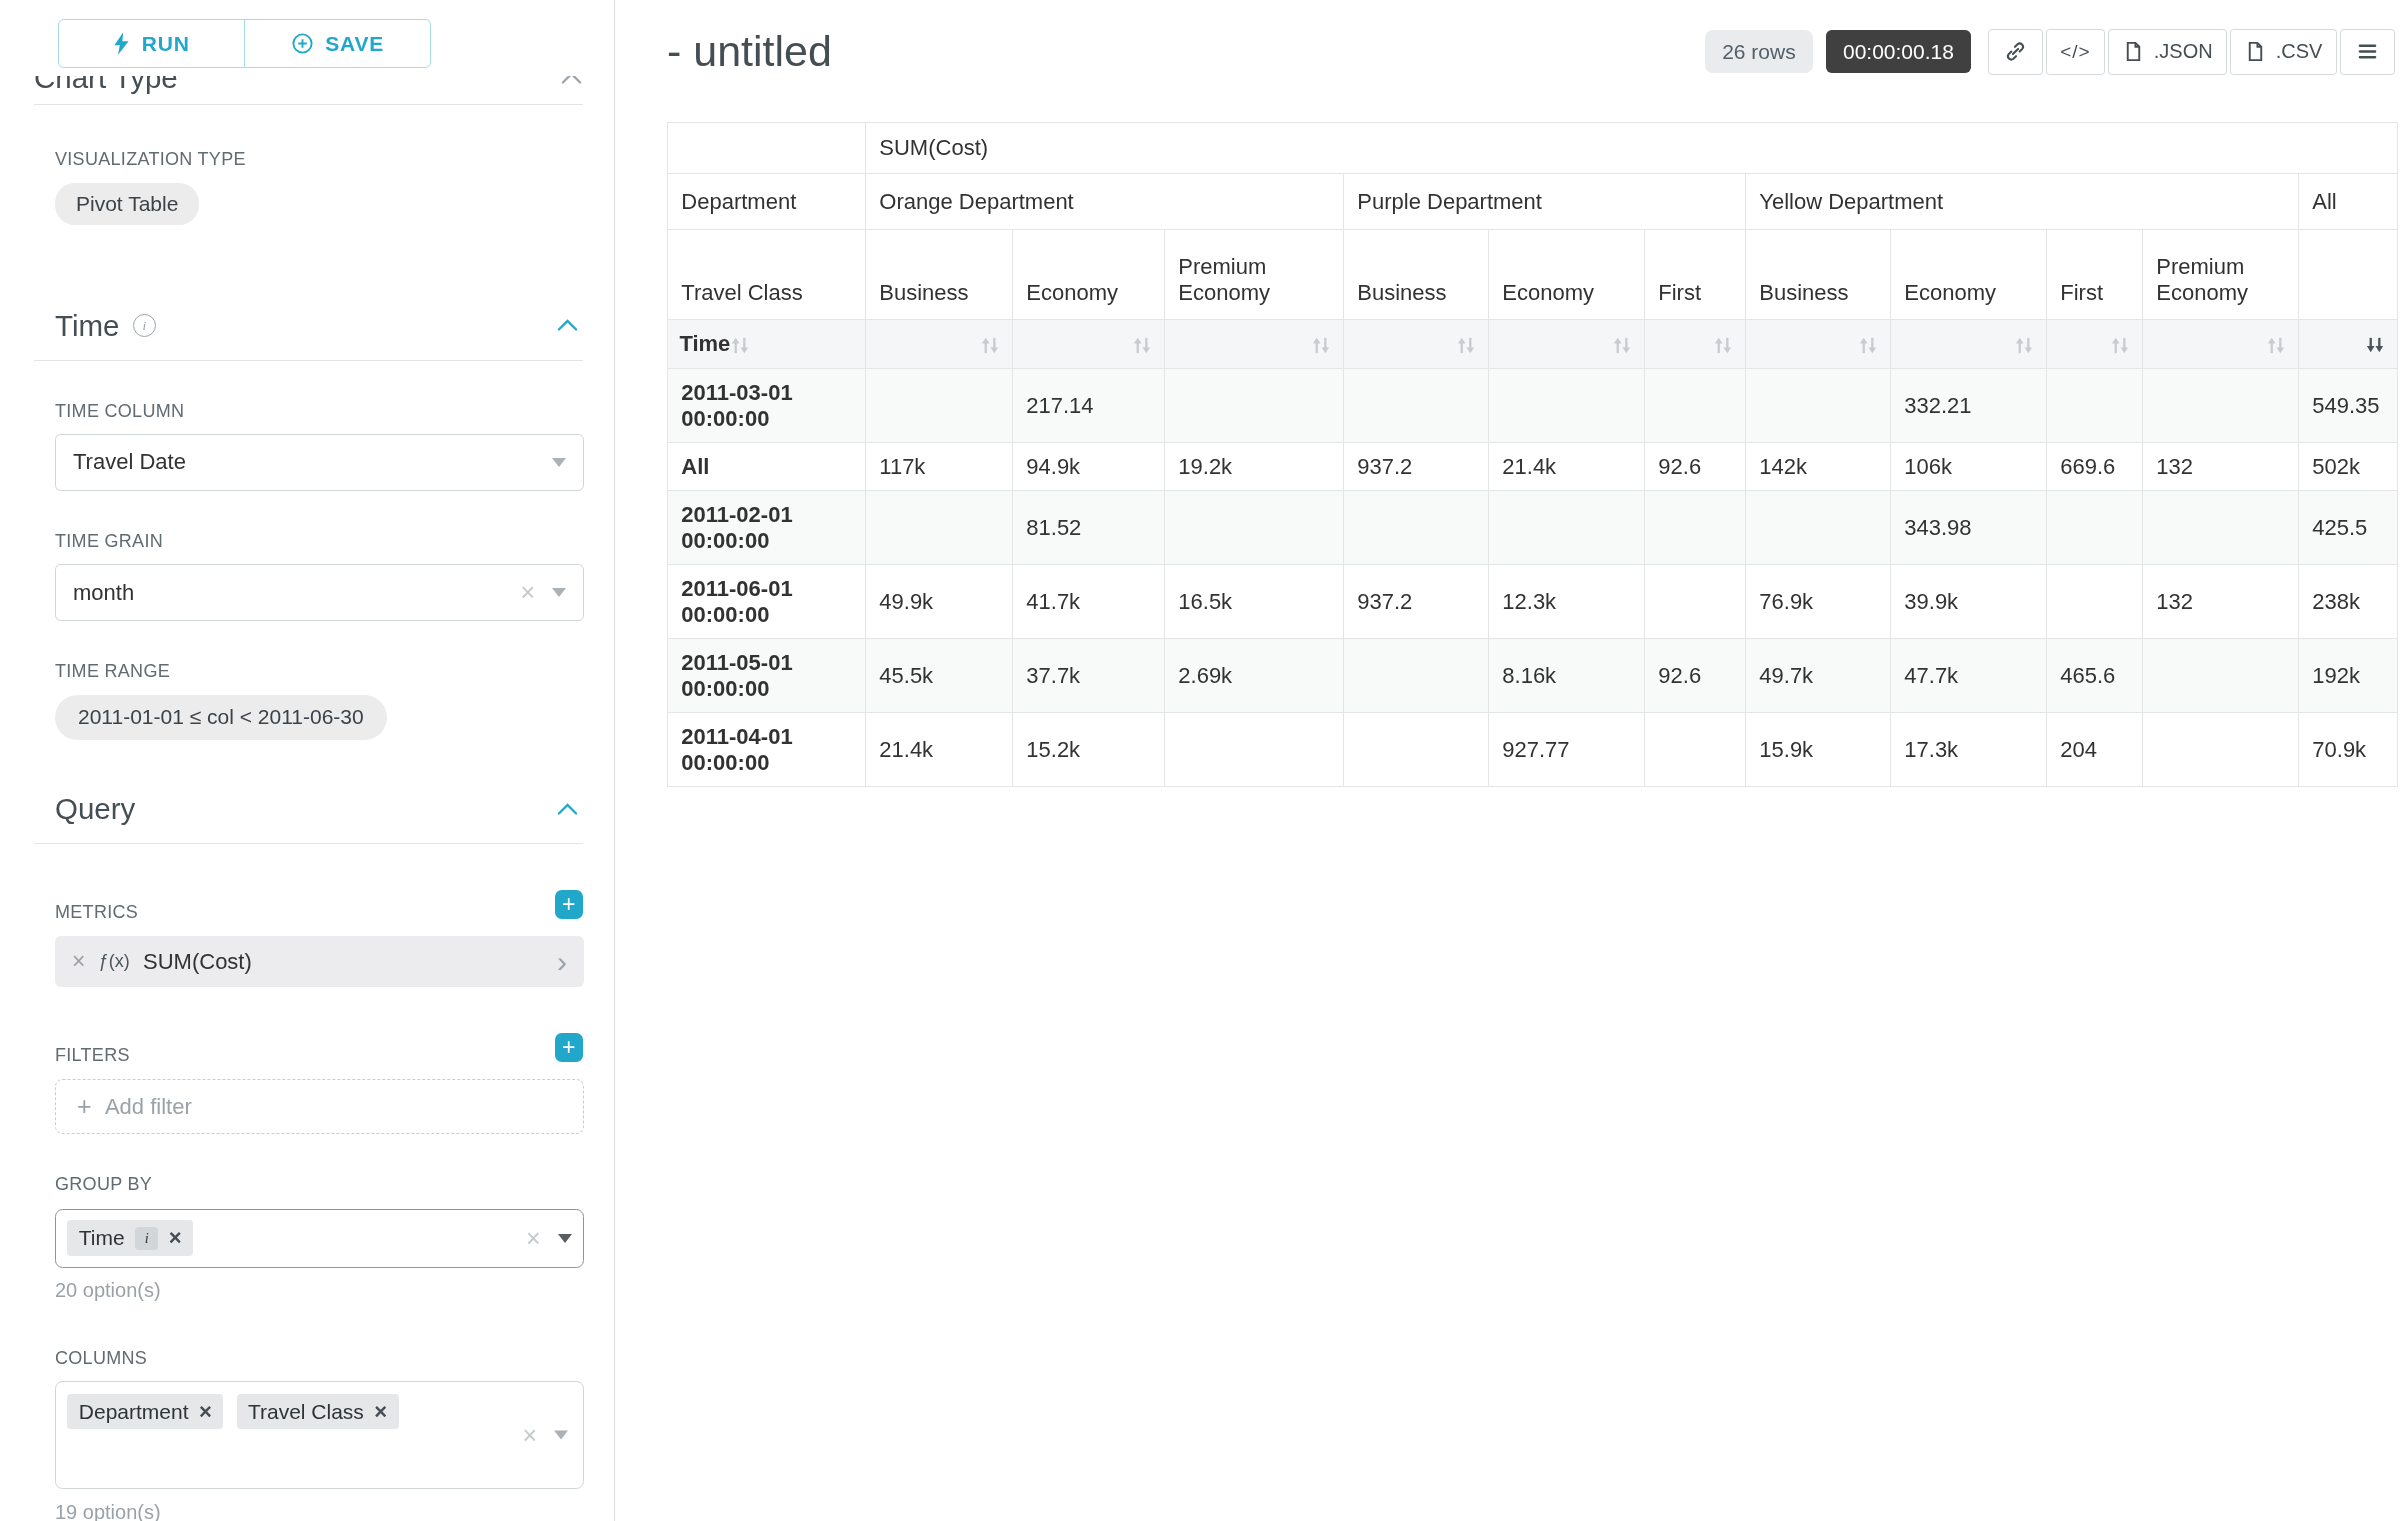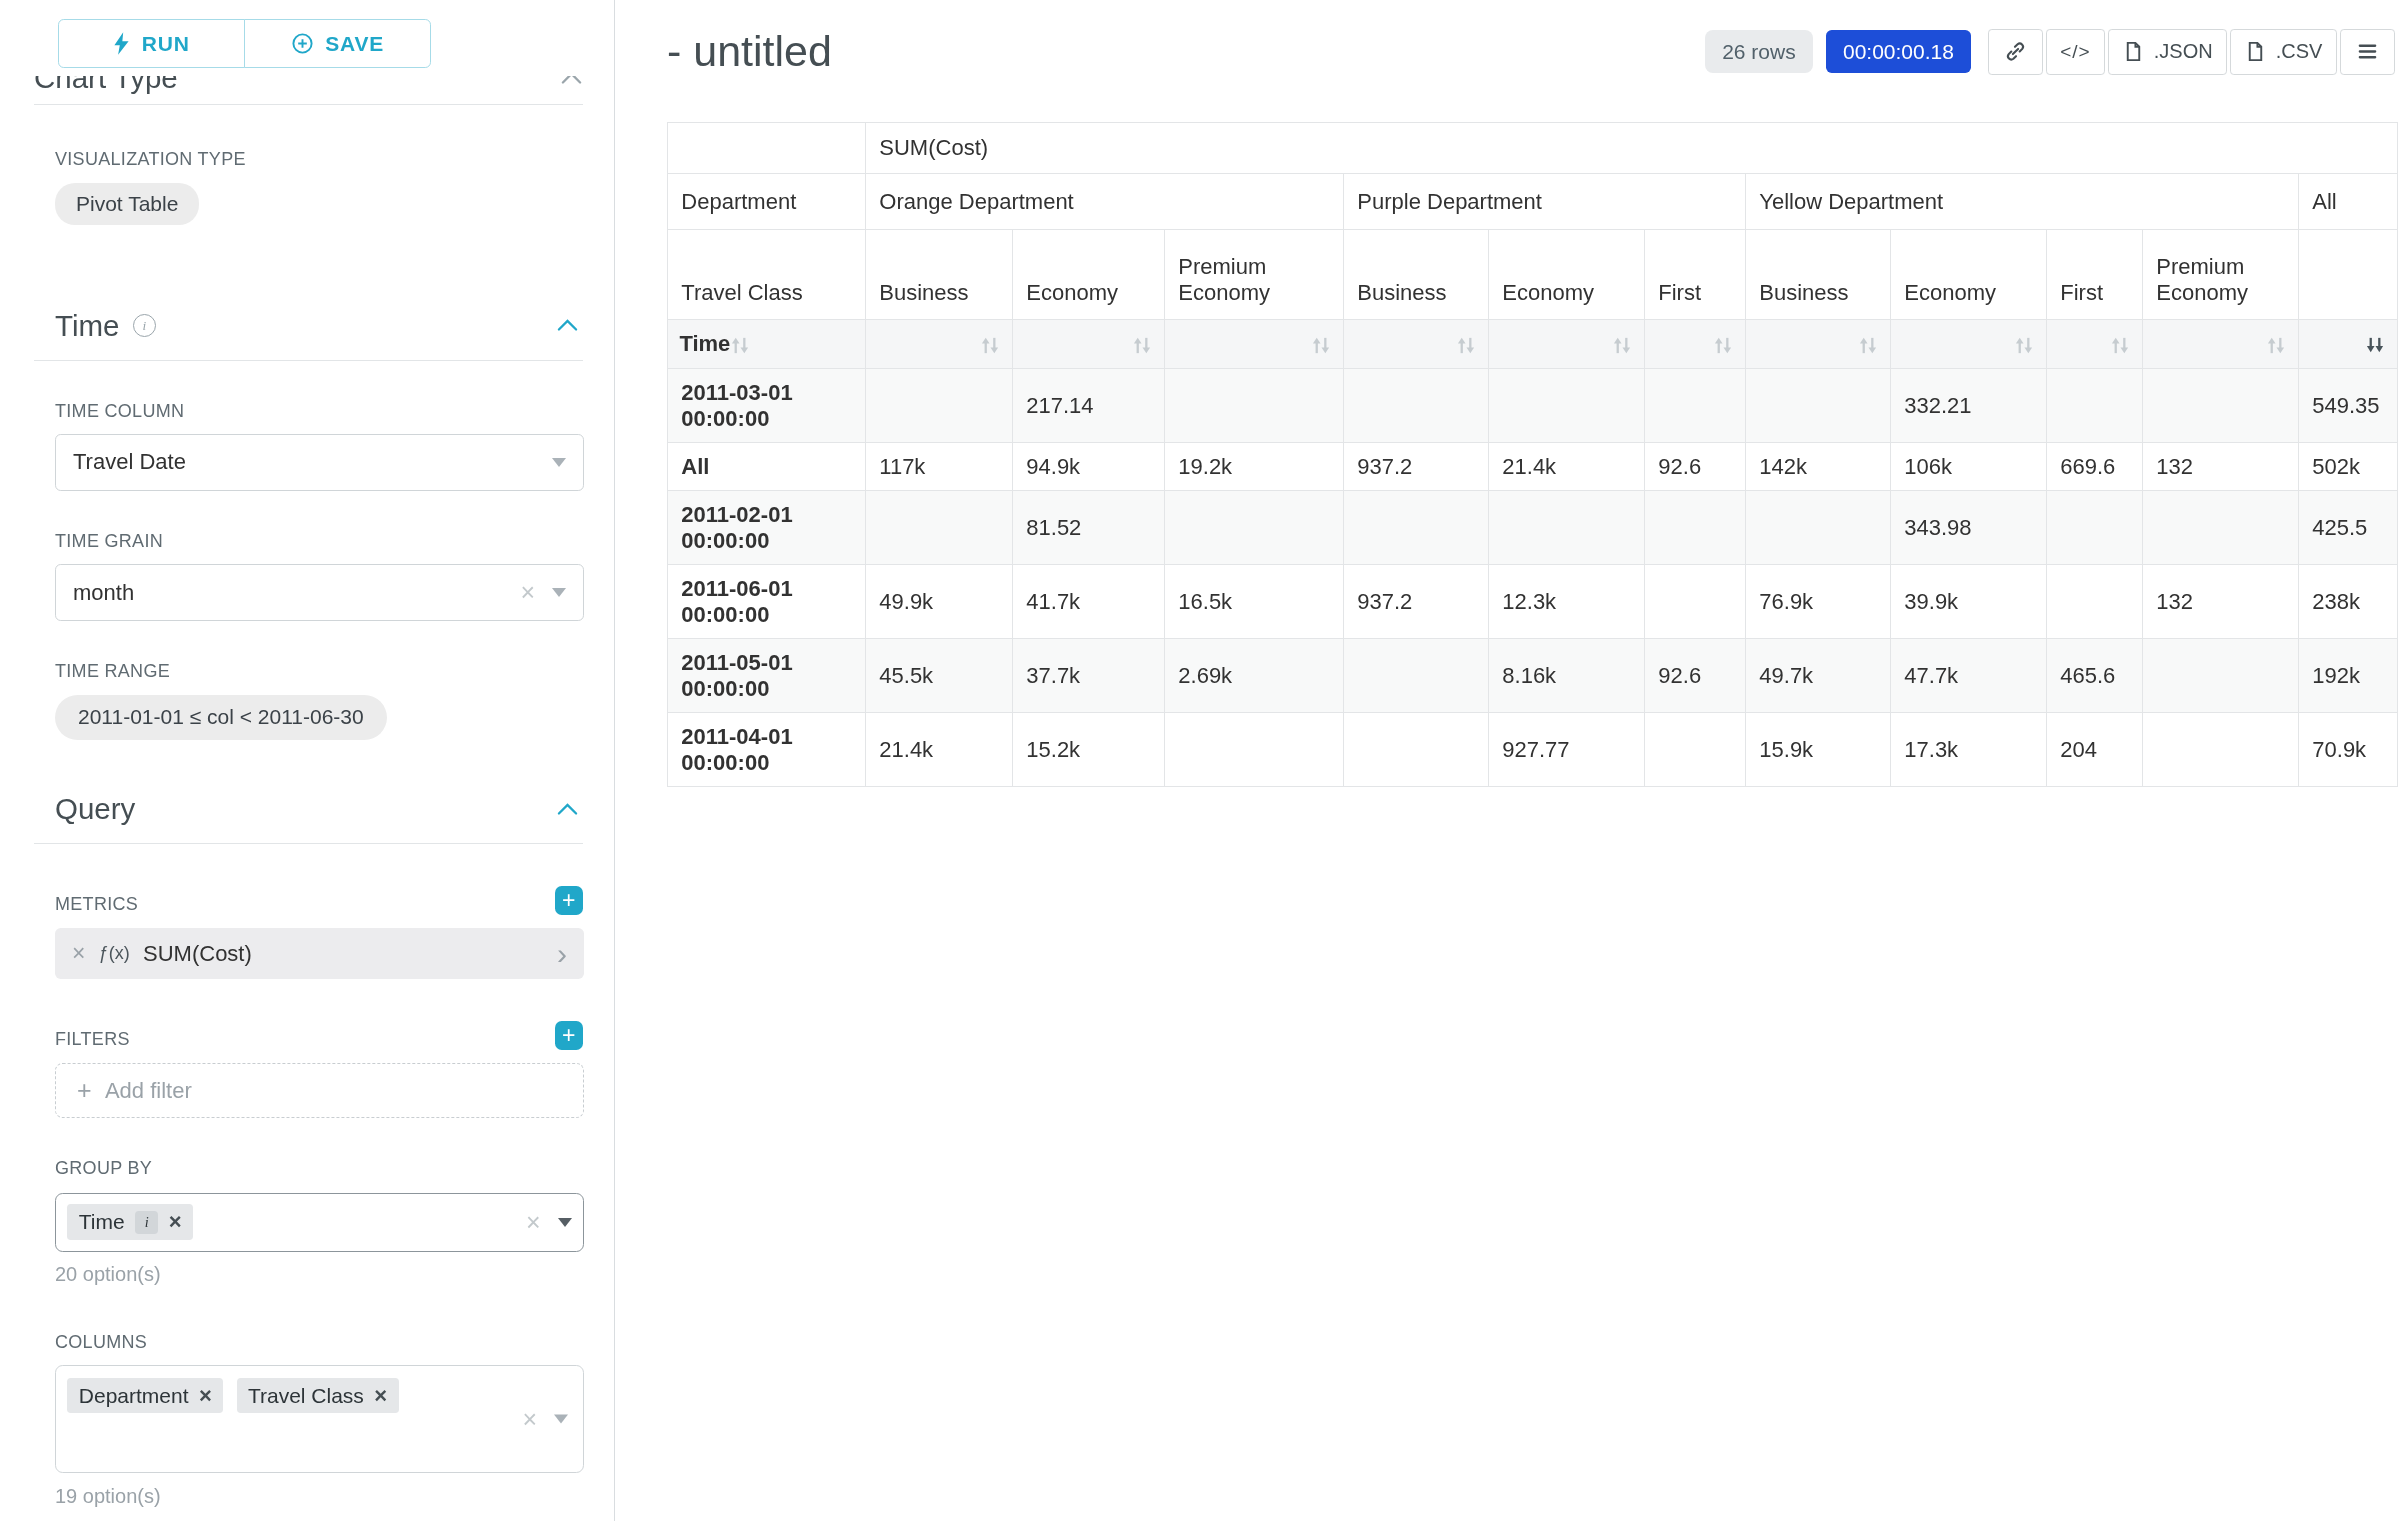--- a/index.html
+++ b/index.html
@@ -45,21 +45,21 @@
   .caret-down { width:0; height:0; border-left:7.6px solid transparent;
     border-right:7.6px solid transparent; border-top:9.5px solid #aab2b8; }
   .caret-down.dark { border-top-color:#565e64; }
   .x-light { color:#c3c9cc; font-size:25px; line-height:1; }
   .sel-right { margin-left:auto; display:flex; align-items:center; gap:17px; }
 
   .range-pill { display:inline-block; margin:12.4px 0 0 21px; padding:10.5px 23px;
     background:#ececec; border-radius:23px; font-size:21px; color:#3b4248; }
 
   .sub-row { display:flex; align-items:center; margin-top:42px; }
-  .sub-row .field-label { margin-top:8px; }
+  .sub-row .field-label { margin-top:16px; }
   .plus-btn { margin-left:auto; width:28.5px; height:28.5px; background:#20a7c9; color:#fff;
     border:none; border-radius:6.7px; font-size:23px; line-height:27px; cursor:pointer;
     display:flex; align-items:center; justify-content:center; }
 
   .metric-pill { margin:13.3px 0 0 21px; width:529px; height:51px; background:#ececee;
     border-radius:5.7px; display:flex; align-items:center; padding:0 17px; gap:13.3px; }
   .metric-pill .mx { color:#9aa2a8; font-size:23px; cursor:pointer; }
   .metric-pill .fx { font-size:18px; color:#4c565c; }
   .metric-pill .mlabel { font-size:22px; color:#323232; }
   .metric-pill .marrow { margin-left:auto; color:#9aa2a8; font-size:30px; line-height:1; }
@@ -239,21 +239,21 @@
     <div class="hint">19 option(s)</div>
 
   </div>
 </div>
 
 <div class="main">
   <div class="main-header">
     <div class="page-title">- untitled</div>
     <div class="header-right">
       <span class="rows-badge">26 rows</span>
-      <span class="timer-badge" id="timer-badge" style="background: #1d4ed8;">00:00:00.18</span>
+      <span class="timer-badge" id="timer-badge" style="background: #404040;">00:00:00.18</span>
       <span class="icon-group">
         <button class="icon-btn">
           <svg width="25" height="25" viewBox="0 0 24 24" fill="none" stroke="#454e53" stroke-width="2" stroke-linecap="round">
               <path d="M9.5 14.5 L14.5 9.5"></path>
               <path d="M8 12 L5.5 14.5 a3.2 3.2 0 0 0 4.5 4.5 L12.5 16.5"></path>
               <path d="M16 12 L18.5 9.5 a3.2 3.2 0 0 0 -4.5 -4.5 L11.5 7.5"></path>
             </svg>
         </button>
         <button class="icon-btn">
           <span class="code-glyph">&lt;/&gt;</span>

